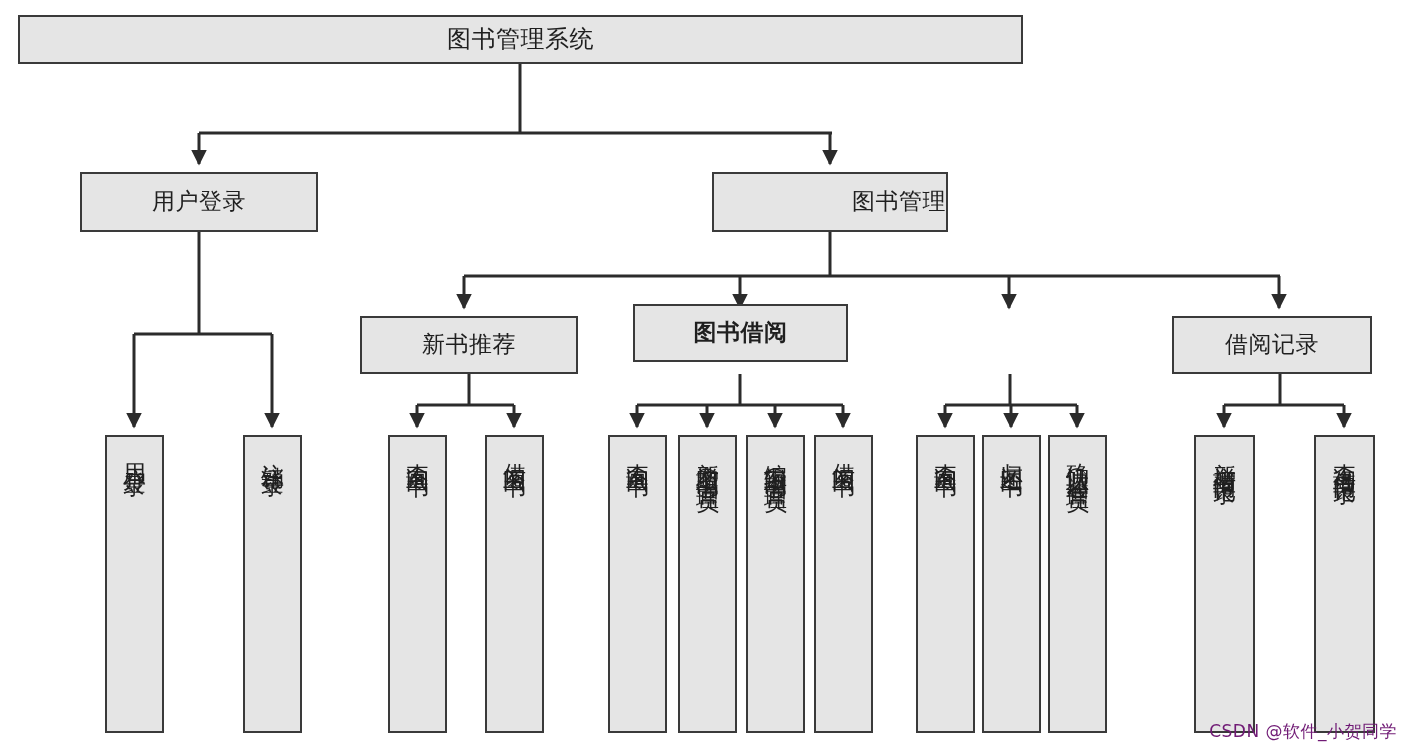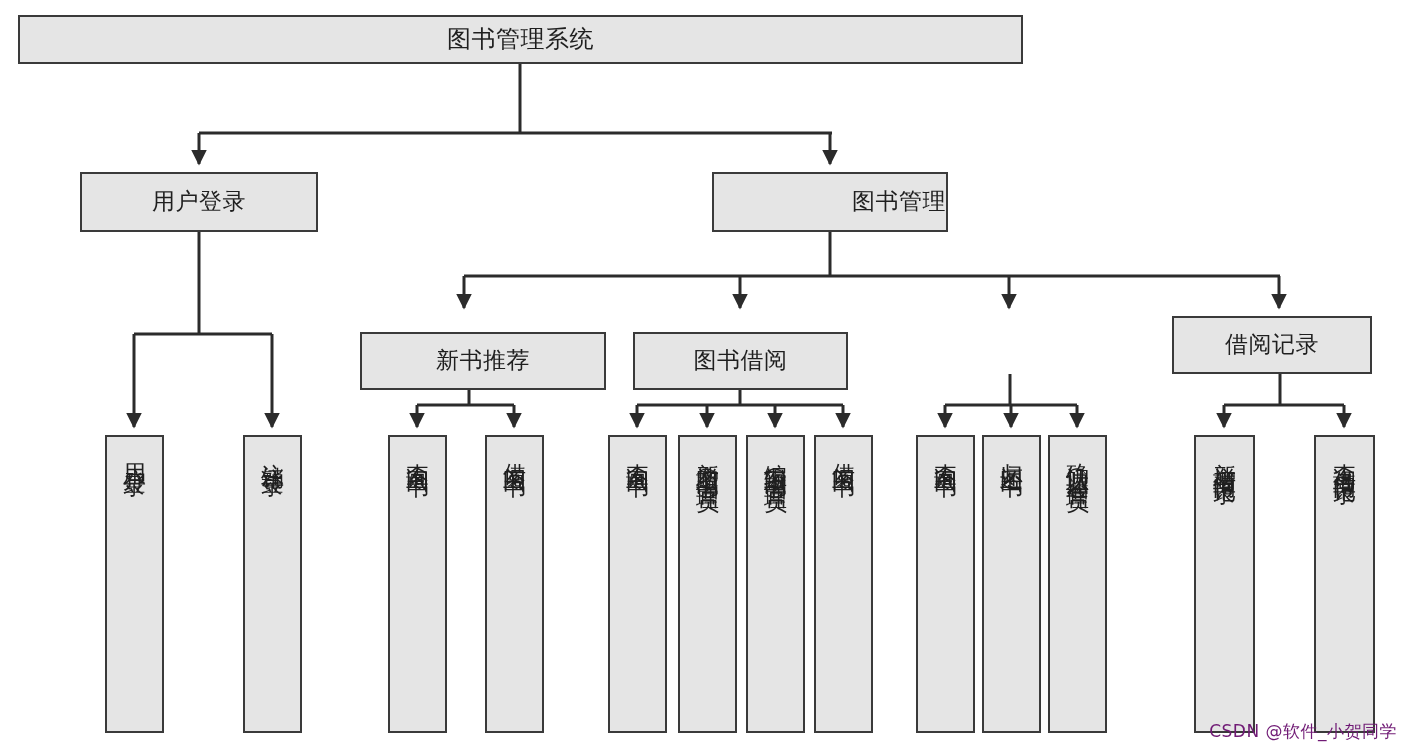--- a/index.html
+++ b/index.html
@@ -134,24 +134,24 @@
     <span class="cap">图书管理系统</span>
   </div>
 
   <div class="node h" style="left:80px; top:172px; width:238px; height:60px;">
     <span class="cap">用户登录</span>
   </div>
   <div class="node h" style="left:712px; top:172px; width:236px; height:60px;justify-content:flex-end;">
     <span class="cap">图书管理</span>
   </div>
 
-  <div class="node h" style="left:360px; top:332px; width:246px; height:58px;">
+  <div class="node h" style="left:360px; top:316px; width:218px; height:58px;">
     <span class="cap">新书推荐</span>
   </div>
-  <div class="node h" style="left:633px; top:332px; width:215px; height:58px;">
+  <div class="node h" style="left:633px; top:304px; width:215px; height:58px;font-weight:bold;">
     <span class="cap">图书借阅</span>
   </div>
   <div class="node h" style="left:1172px; top:316px; width:200px; height:58px;">
     <span class="cap">借阅记录</span>
   </div>
 
   <div class="node v" style="left:105px; top:435px; width:59px; height:298px;">
     <span class="cap">用户登录</span>
   </div>
   <div class="node v" style="left:243px; top:435px; width:59px; height:298px;">

